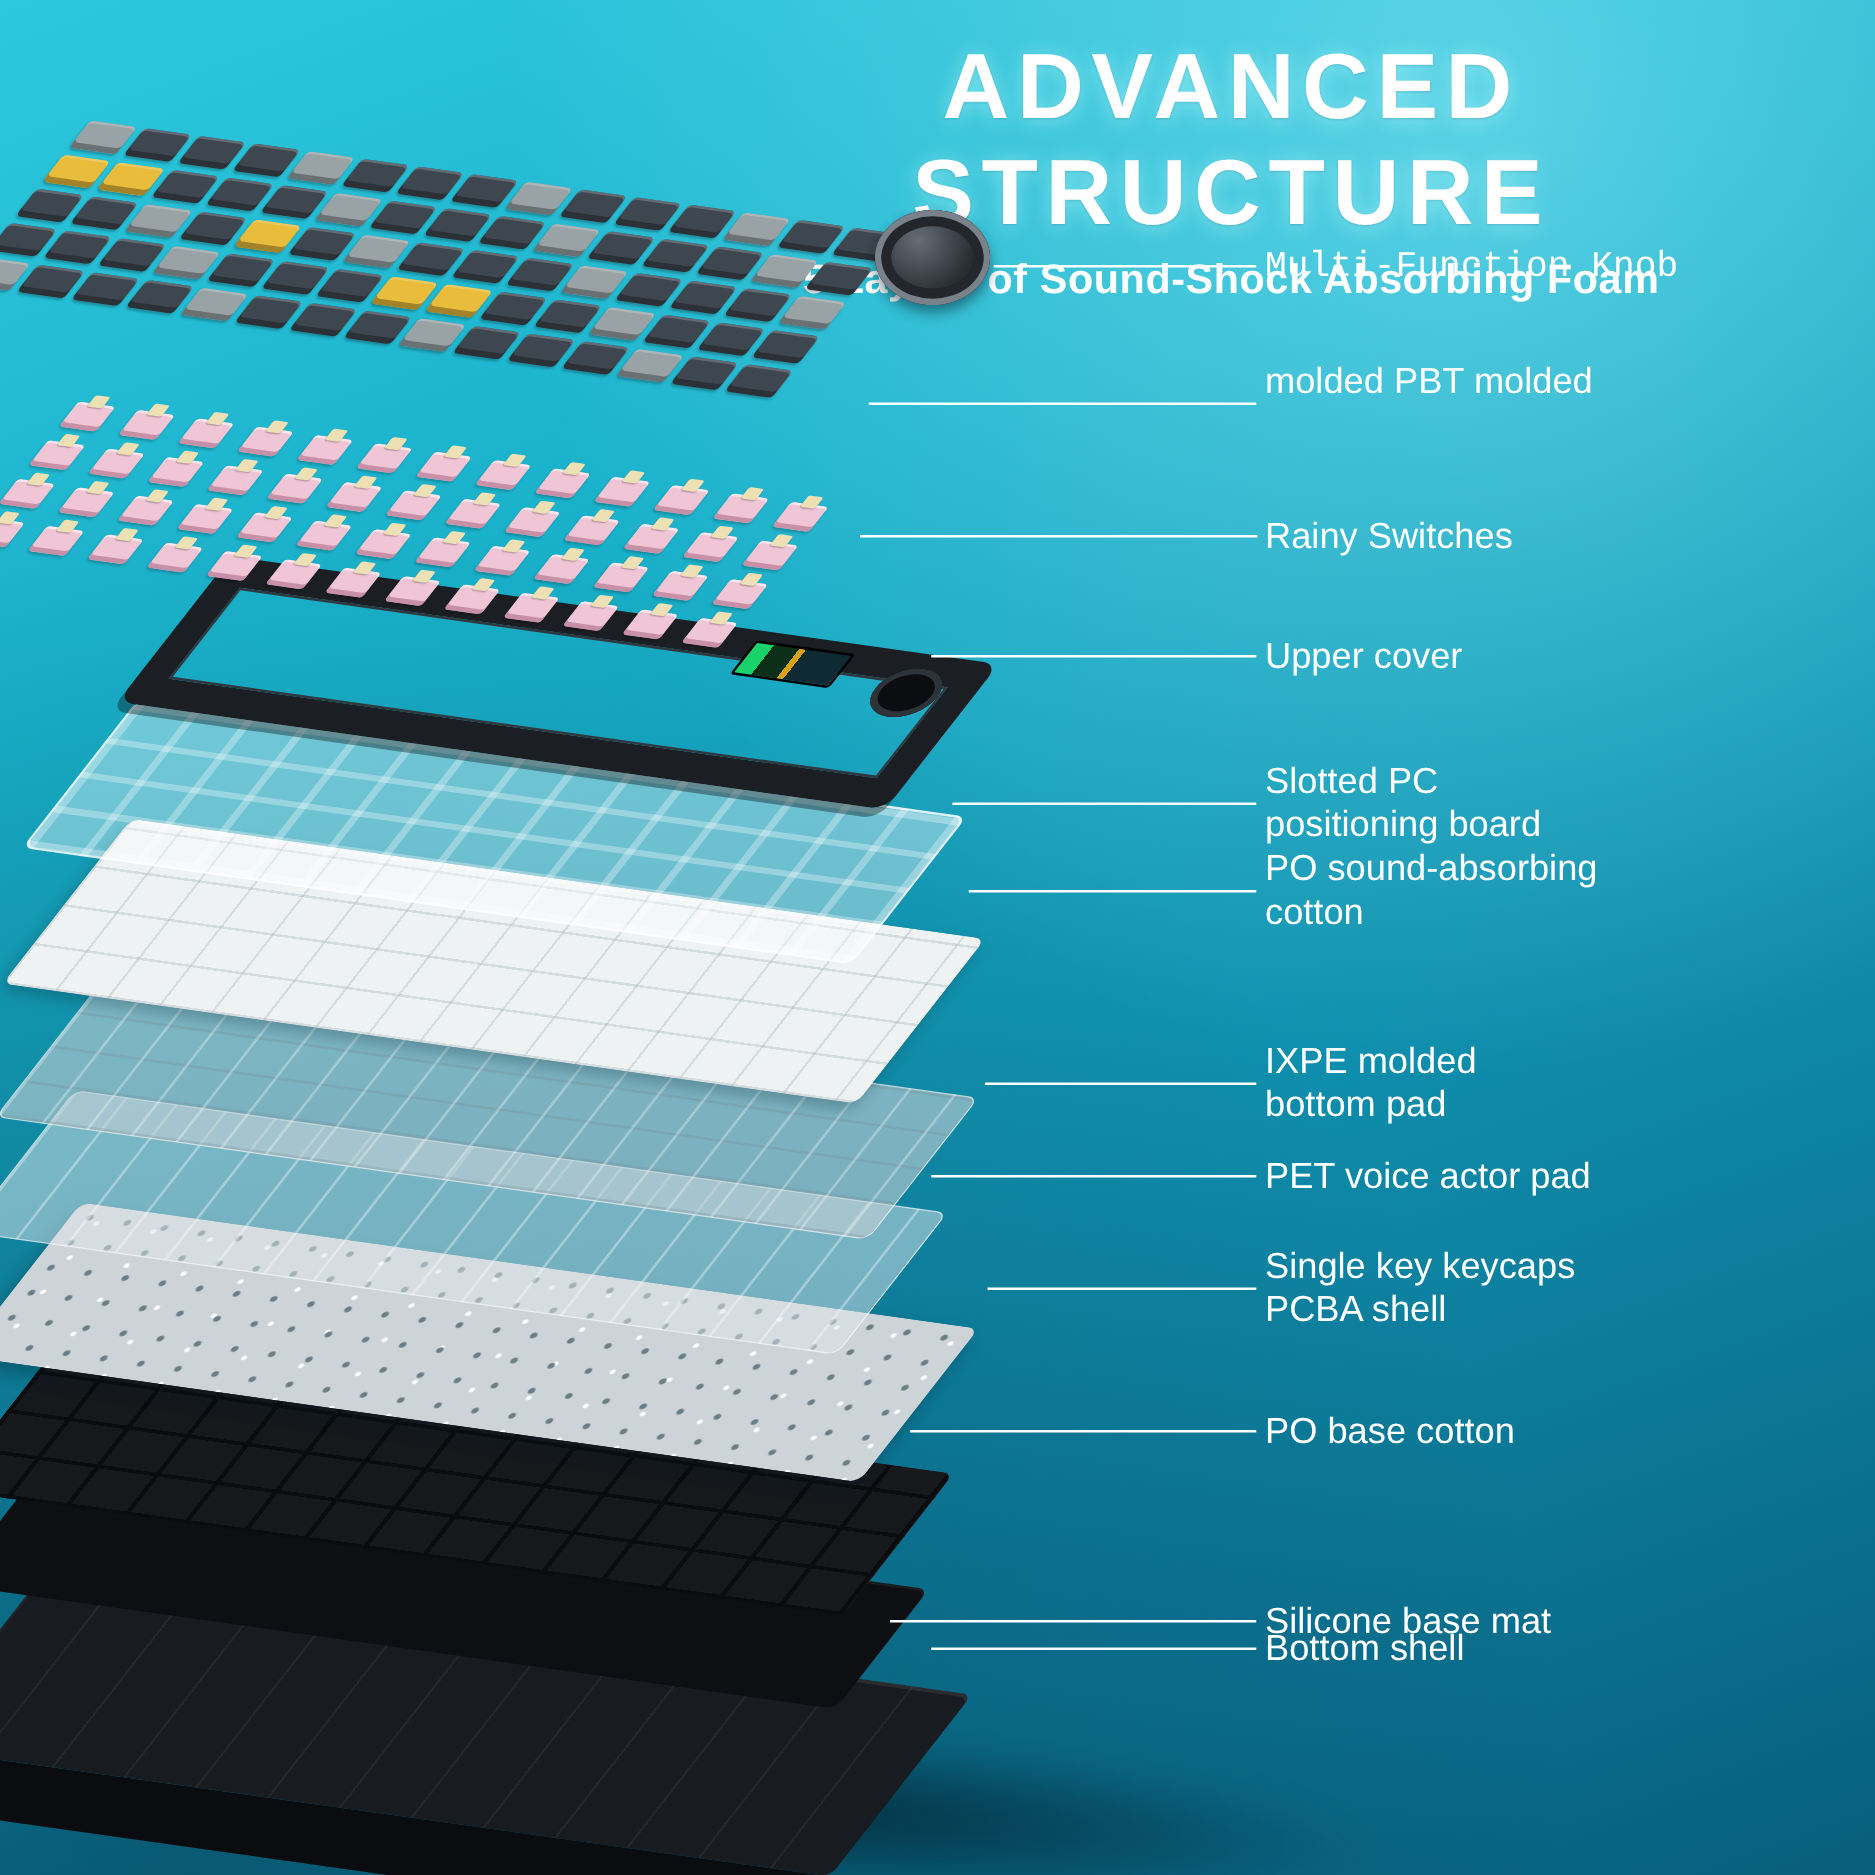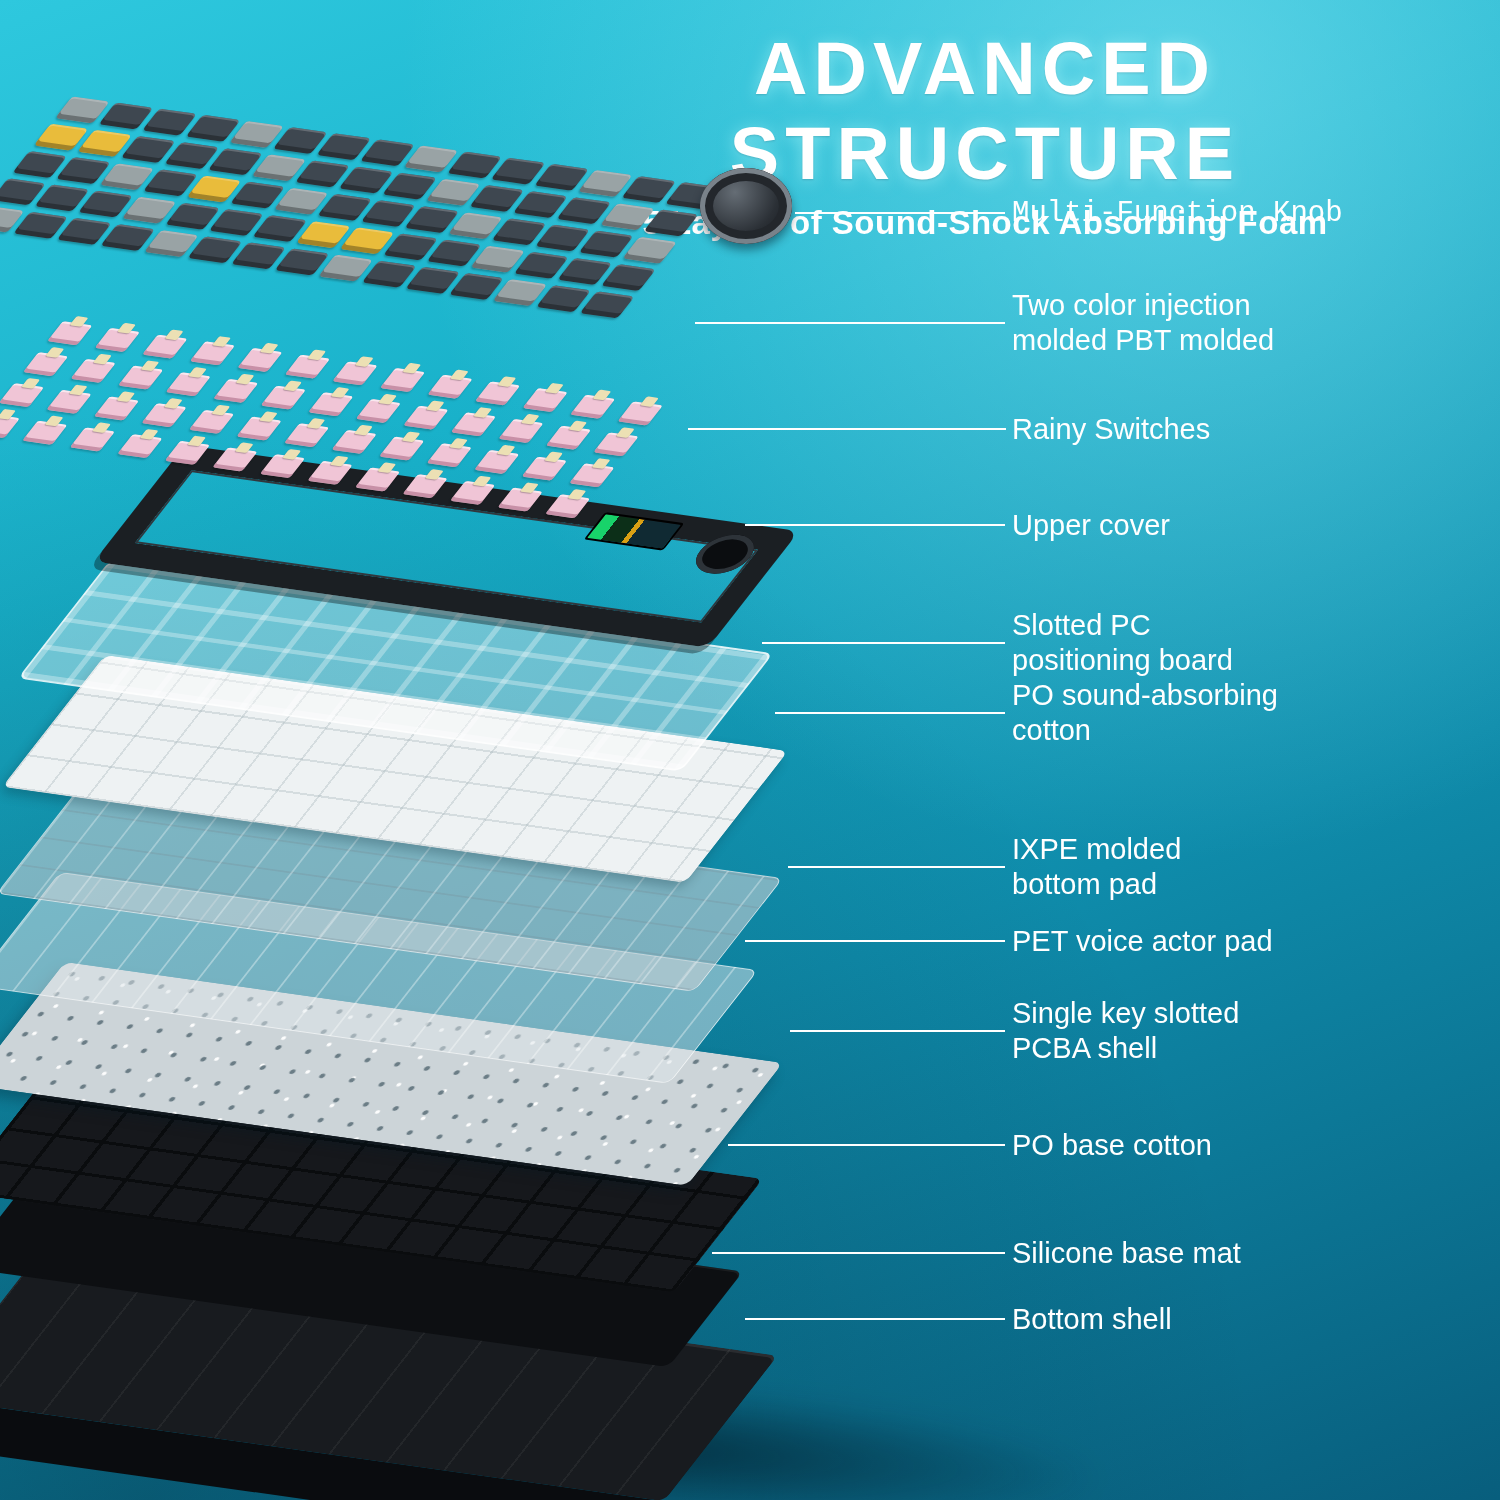--- a/index.html
+++ b/index.html
@@ -203,21 +203,20 @@
     <i class="cline" style="left:795px; width:210px;"></i>
     <div class="ctext">
       <span>Multi-Function Knob</span>
         <span></span>
     </div>
   </div>
 
   <div class="callout" style="top:288px; z-index:20;">
     <i class="cline" style="left:695px; width:310px; top:34px;"></i>
     <div class="ctext">
-      <span>Two color injection</span>
         <span>molded PBT molded</span>
     </div>
   </div>
 
   <div class="callout" style="top:508px; z-index:20;">
     <i class="cline" style="left:745px; width:260px;"></i>
     <div class="ctext">
       <span>Upper cover</span>
         <span></span>
     </div>
@@ -259,34 +258,34 @@
     <i class="cline" style="left:745px; width:260px;"></i>
     <div class="ctext">
       <span>PET voice actor pad</span>
         <span></span>
     </div>
   </div>
 
   <div class="callout" style="top:996px; z-index:20;">
     <i class="cline" style="left:790px; width:215px; top:34px;"></i>
     <div class="ctext">
-      <span>Single key slotted</span>
+      <span>Single key keycaps</span>
         <span>PCBA shell</span>
     </div>
   </div>
 
   <div class="callout" style="top:1128px; z-index:20;">
     <i class="cline" style="left:728px; width:277px;"></i>
     <div class="ctext">
       <span>PO base cotton</span>
         <span></span>
     </div>
   </div>
 
-  <div class="callout" style="top:1236px; z-index:20;">
+  <div class="callout" style="top:1280px; z-index:20;">
     <i class="cline" style="left:712px; width:293px;"></i>
     <div class="ctext">
       <span>Silicone base mat</span>
         <span></span>
     </div>
   </div>
 
   <div class="callout" style="top:1302px; z-index:20;">
     <i class="cline" style="left:745px; width:260px;"></i>
     <div class="ctext">

